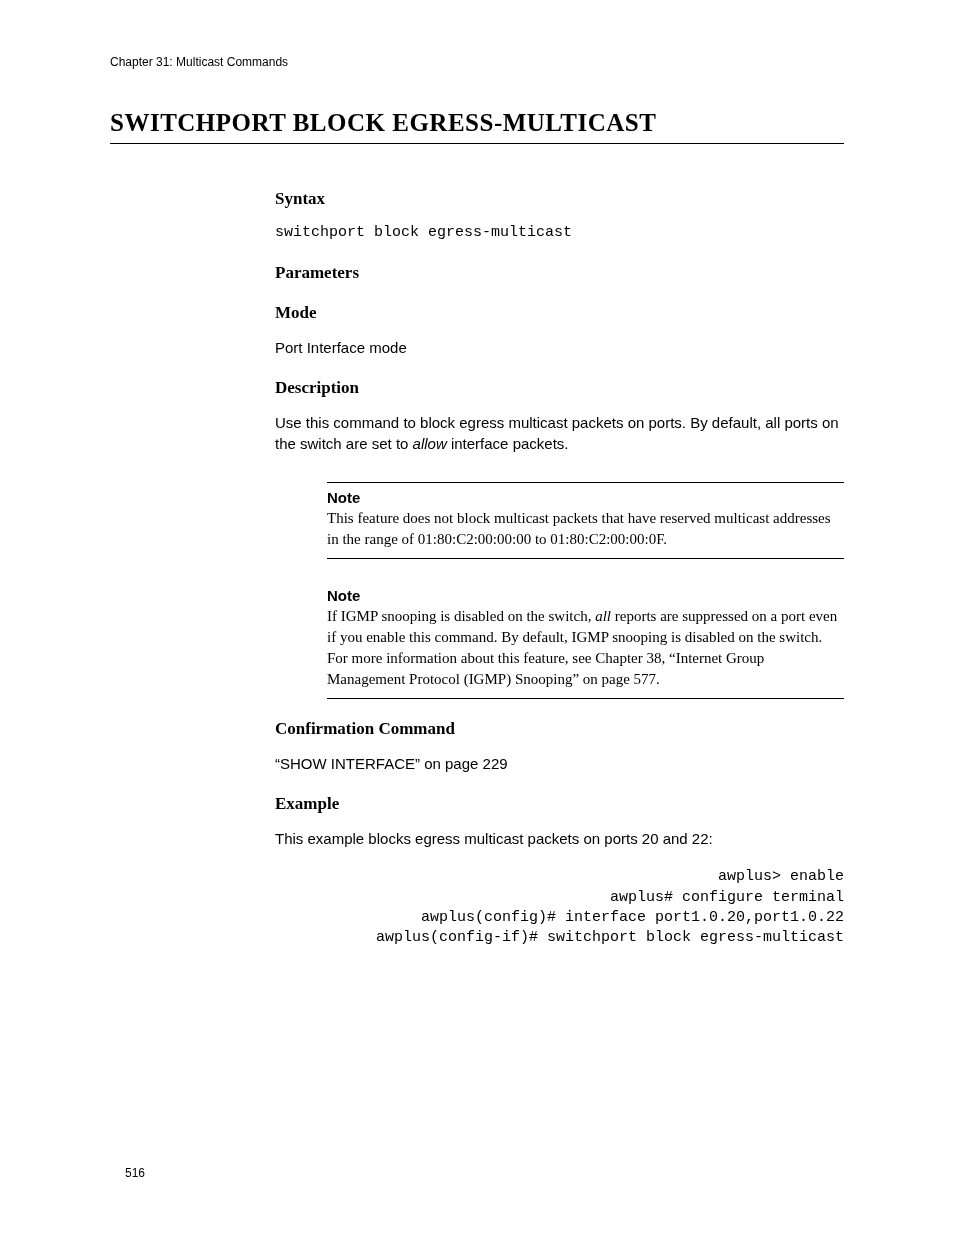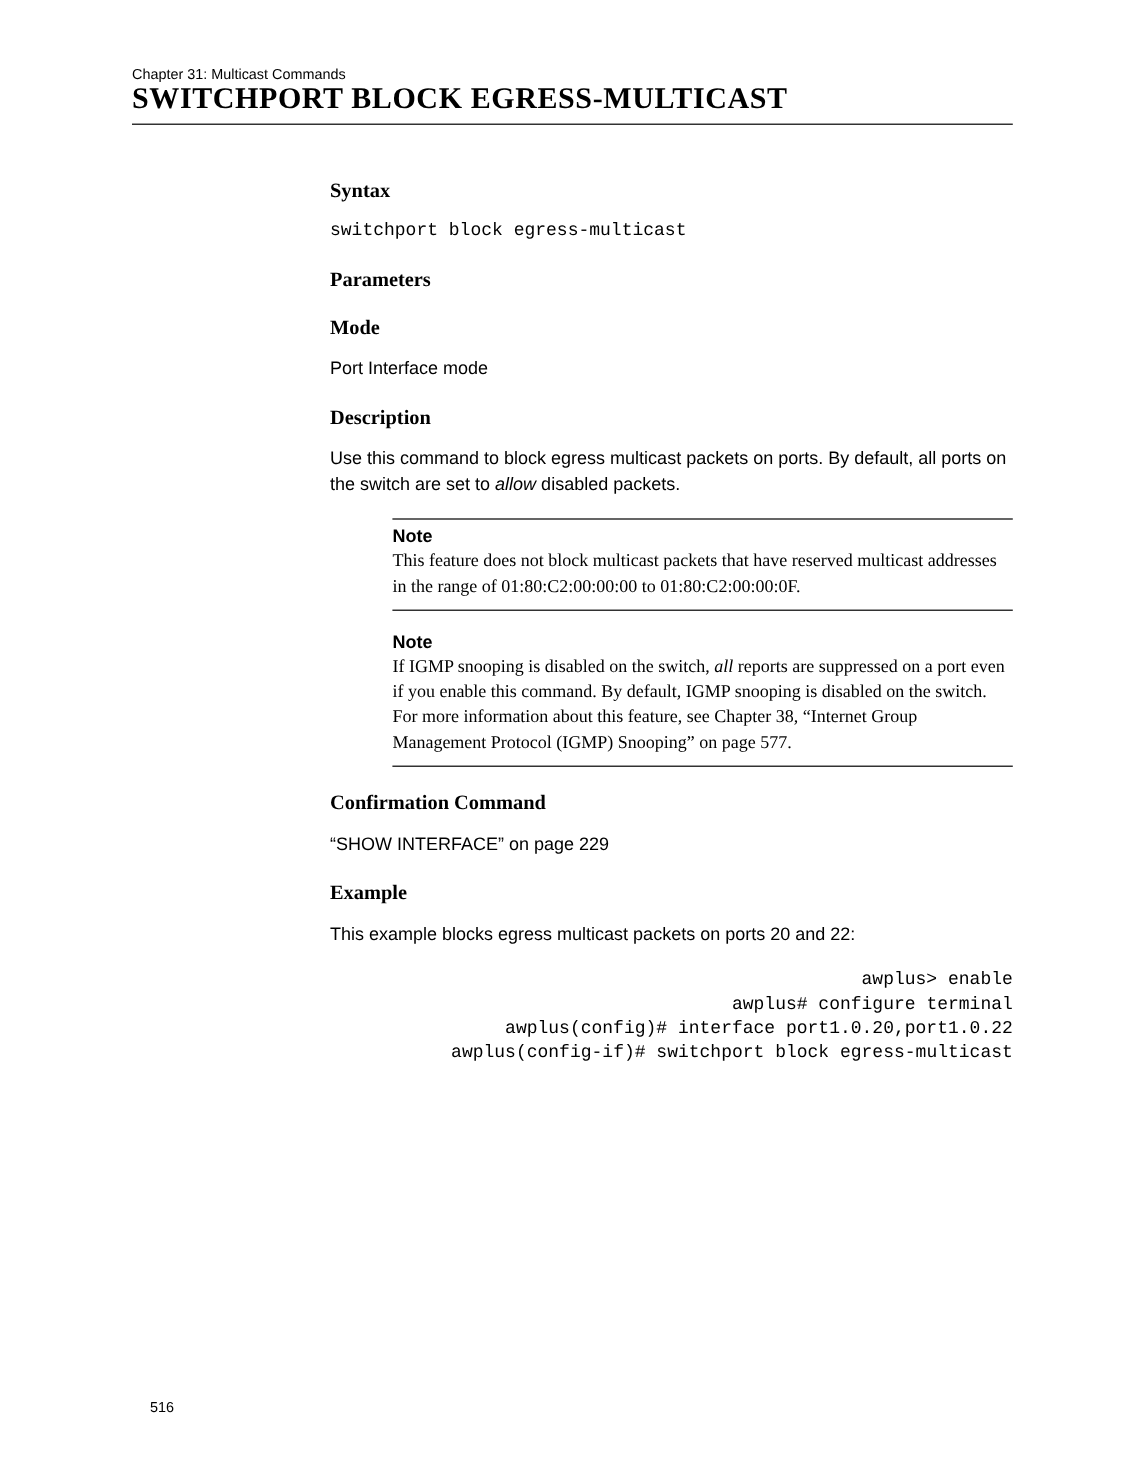--- a/index.html
+++ b/index.html
@@ -12,20 +12,21 @@
   }
   .page {
     padding: 55px 110px 60px 110px;
     box-sizing: border-box;
     min-height: 1235px;
     position: relative;
   }
   .chapter-header {
     font-size: 12px;
     font-family: Arial, Helvetica, sans-serif;
+    margin-bottom: 40px;
   }
   .title-block {
     border-bottom: 1.5px solid #000;
     padding-bottom: 6px;
     margin-bottom: 45px;
   }
   .title {
     font-family: "Times New Roman", Times, serif;
     font-weight: bold;
     font-size: 25px;
@@ -50,21 +51,21 @@
   .body-text {
     font-family: Arial, Helvetica, sans-serif;
     font-size: 15px;
     line-height: 1.4;
   }
   .italic {
     font-style: italic;
   }
   .note-block {
     margin-left: 52px;
-    margin-top: 18px;
+    margin-top: 28px;
     margin-bottom: 10px;
   }
   .note-rule-top {
     border-top: 1px solid #000;
     height: 0;
     margin-bottom: 6px;
   }
   .note-rule-bottom {
     border-top: 1px solid #000;
     height: 0;
@@ -105,21 +106,21 @@
     <div class="section-heading">Syntax</div>
     <div class="mono">switchport block egress-multicast</div>
 
     <div class="section-heading">Parameters</div>
 
     <div class="section-heading">Mode</div>
     <div class="body-text">Port Interface mode</div>
 
     <div class="section-heading">Description</div>
     <div class="body-text">
-      <span>Use this command to block egress multicast packets on ports. By default, all ports on the switch are set to </span><span class="italic">allow</span><span> disabled packets.</span>
+      <span>Use this command to block egress multicast packets on ports. By default, all ports on the switch are set to </span><span class="italic">allow</span><span> interface packets.</span>
     </div>
 
     <div class="note-block">
       <div class="note-rule-top"></div>
       <div class="note-label">Note</div>
       <div class="note-text">This feature does not block multicast packets that have reserved multicast addresses in the range of 01:80:C2:00:00:00 to 01:80:C2:00:00:0F.</div>
       <div class="note-rule-bottom"></div>
     </div>
 
     <div class="note-block">

